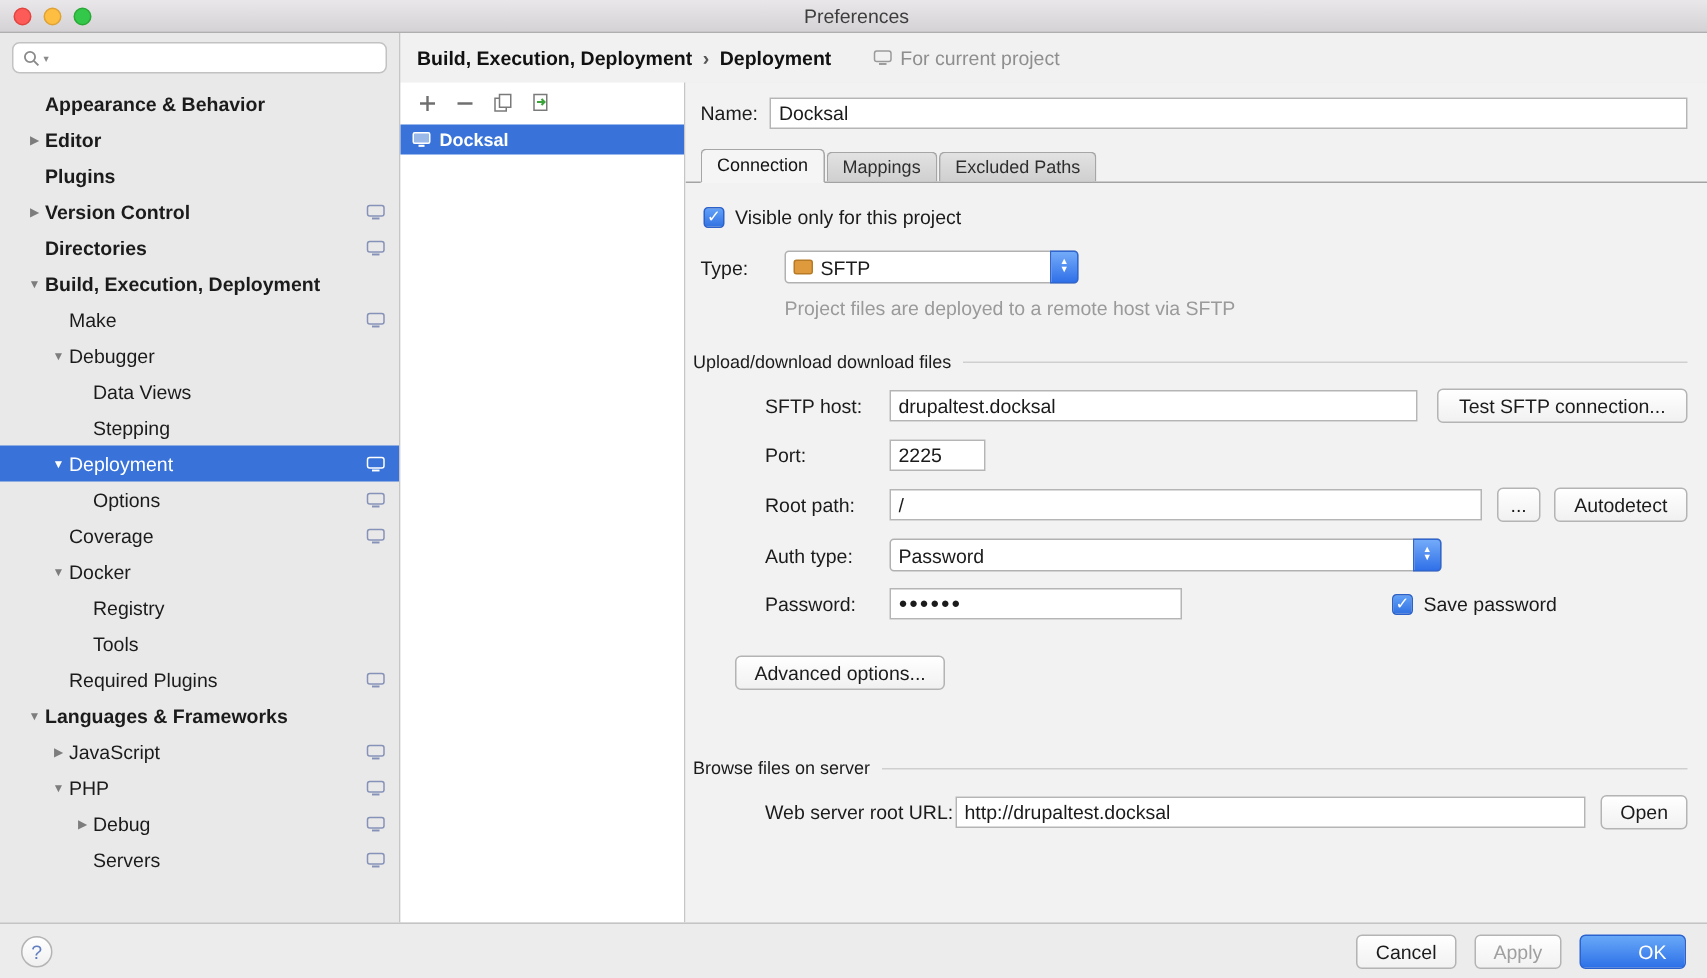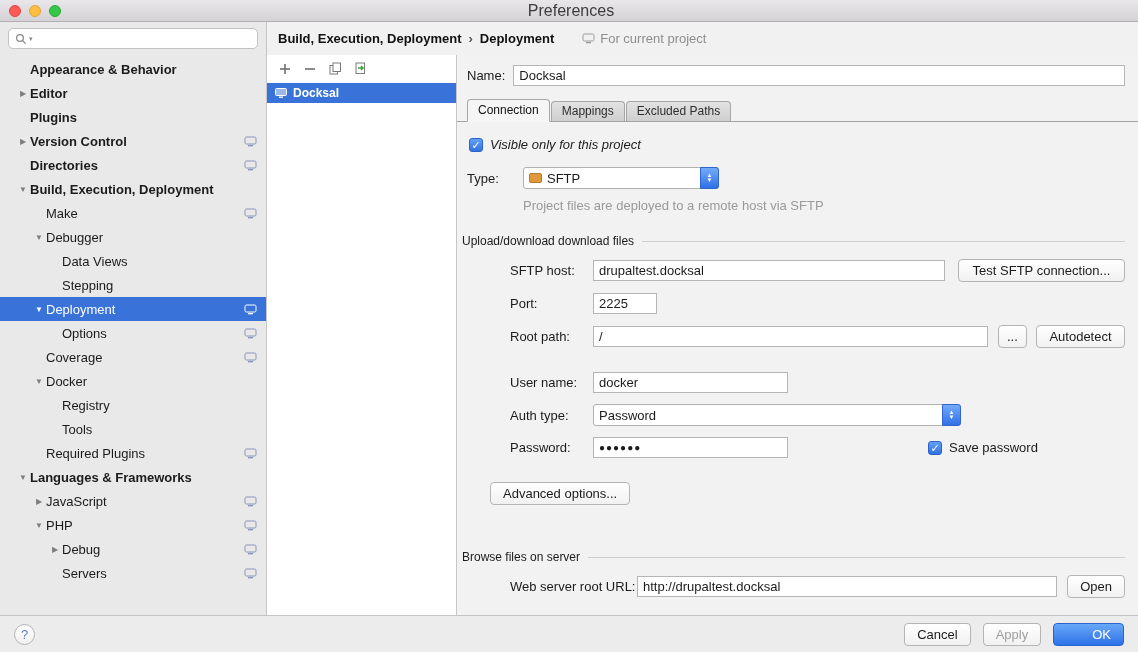--- a/index.html
+++ b/index.html
@@ -7,21 +7,21 @@
   body { font-family:"Liberation Sans","DejaVu Sans",sans-serif; font-size:13px; color:#1b1b1b; background:#ececec; }
   .window { width:1138px; height:652px; display:flex; flex-direction:column; overflow:hidden; background:#ececec; }
 
   
   .titlebar { flex:0 0 22px; background:linear-gradient(#e9e7e9,#d4d2d4); border-bottom:1px solid #b0aeb0; position:relative; display:flex; align-items:center; }
   .traffic { display:flex; gap:8px; margin-left:9px; z-index:2; }
   .light { width:12px; height:12px; border-radius:50%; }
   .light.red { background:#fc5b57; border:1px solid #e2443f; }
   .light.yellow { background:#fdbe41; border:1px solid #e0a135; }
   .light.green { background:#34c84a; border:1px solid #2aa936; }
-  .win-title { position:absolute; left:4px; right:0; text-align:center; font-size:16px; color:#3d3d3d; }
+  .win-title { position:absolute; left:4px; right:0; text-align:center; font-size:13px; color:#3d3d3d; }
 
   .body { flex:1; display:flex; min-height:0; }
 
   
   .sidebar { width:267px; flex:0 0 267px; background:#e9e9e9; border-right:1px solid #c6c6c6; display:flex; flex-direction:column; overflow:hidden; }
   .search-wrap { padding:6px 8px 4px; }
   .search-box { height:21px; background:#fff; border:1px solid #c2c2c2; border-radius:5px; display:flex; align-items:center; padding:0 6px; gap:2px; }
   .search-box svg { flex:0 0 auto; }
   .search-caret { font-size:7px; color:#8a8a8a; }
   .search-box input { border:none; outline:none; flex:1; font-size:12px; font-family:inherit; background:transparent; }
@@ -63,21 +63,21 @@
 
   .tabs { display:flex; align-items:flex-end; padding-left:10px; margin-top:13px; }
   .tab { font-size:12px; padding:2px 10px 3px; background:linear-gradient(#e2e2e2,#cfcfcf); border:1px solid #a6a6a6; border-bottom:none; border-radius:4px 4px 0 0; margin-right:1px; color:#2e2e2e; }
   .tab.active { background:#f5f5f5; padding:3px 10px 4px; position:relative; z-index:2; border-bottom:1px solid #f5f5f5; margin-bottom:-1px; color:#111; }
   .tab-underline { height:1px; background:#a3a3a3; position:relative; z-index:1; }
 
   .form-body { flex:1; overflow:hidden; }
   .row { display:flex; align-items:center; }
   .cb { width:14px; height:14px; flex:0 0 14px; border-radius:3px; background:linear-gradient(#61a1f8,#3272e2); border:1px solid #2b61c8; color:#fff; font-size:11px; line-height:12px; text-align:center; font-weight:bold; }
   .cb::after { content:"✓"; }
-  .visible-row { margin:15px 0 0 12px; gap:7px;font-style:italic; }
+  .visible-row { margin:15px 0 0 12px; gap:7px; }
   .type-row { margin:15px 0 0 10px; }
   .type-row .lab { width:56px; }
   .combo { position:relative; height:22px; background:#fff; border:1px solid #b1b1b1; border-radius:3px; display:flex; align-items:center; gap:5px; padding:0 26px 0 5px; }
   .combo.type { width:196px; }
   .combo.auth { width:368px; }
   .stepper { position:absolute; right:-1px; top:-1px; bottom:-1px; width:19px; border-radius:0 3px 3px 0; background:linear-gradient(#73abf9,#3070e8); border:1px solid #2f66d0; display:flex; flex-direction:column; align-items:center; justify-content:center; color:#fff; }
   .stepper span { font-size:6px; line-height:5px; }
   .sftp-ic { width:13px; height:10px; border-radius:2px; background:#e09a3e; border:1px solid #b77a25; flex:0 0 13px; }
   .hint { margin:9px 0 0 66px; color:#9a9a9a; }
 
@@ -391,24 +391,20 @@
               <input class="field" style="width: 64px;" type="text" value="2225">
             </div>
 
             <div class="row frow">
               <span class="flab">Root path:</span>
               <input class="field" style="width: 395px;" type="text" value="/">
               <button class="mac-btn small" style="margin-left:10px;">...</button>
               <button class="mac-btn" style="margin-left:auto; min-width:89px;">Autodetect</button>
             </div>
 
-            <div class="row frow gap24">
-              <span class="flab">User name:</span>
-              <input class="field" style="width: 195px;" type="text" value="docker">
-            </div>
 
             <div class="row frow">
               <span class="flab">Auth type:</span>
               <div class="combo auth">
                 <span>Password</span>
                 <span class="stepper">
                     <span>▲</span>
                     <span>▼</span>
                   </span>
               </div>

